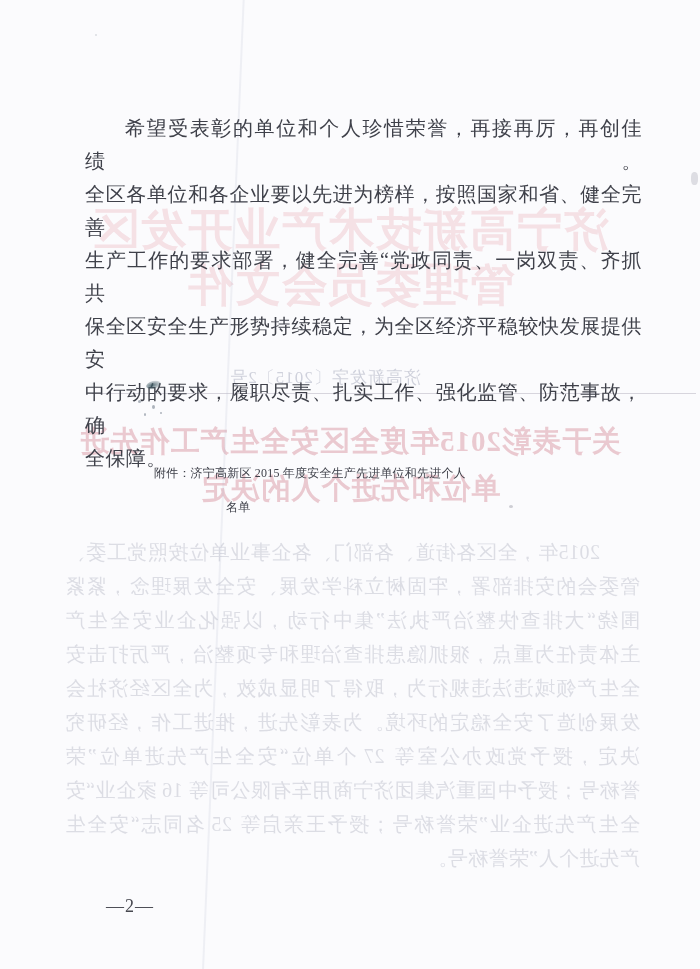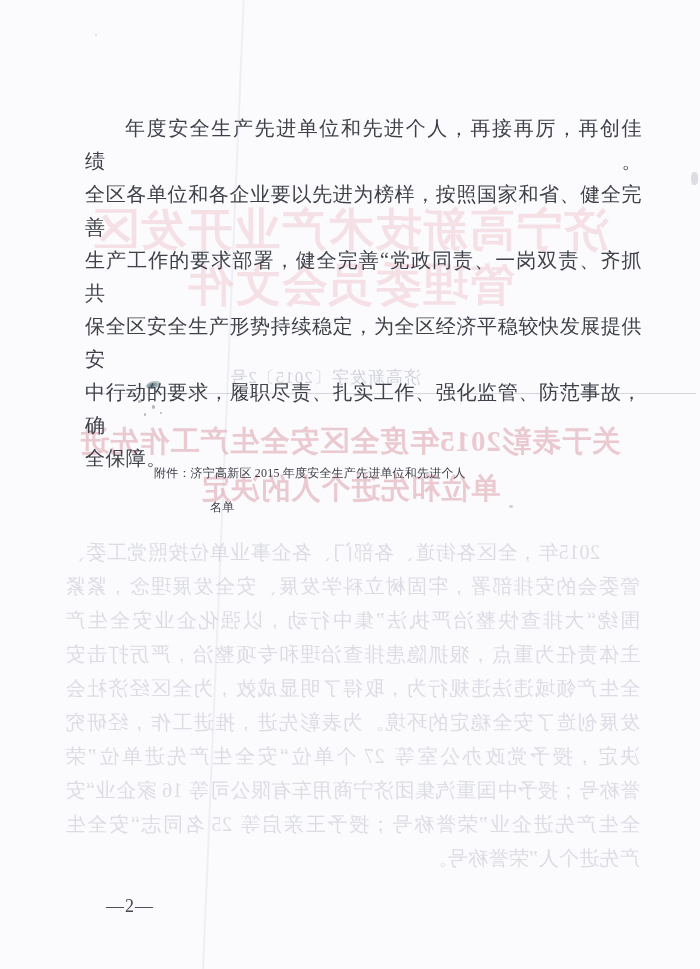--- a/index.html
+++ b/index.html
@@ -43,21 +43,21 @@
     position:absolute; top:112px; left:85px; width:557px;
     font-size:20px; line-height:33px; letter-spacing:0.4px;
   }
   .body-par .ln{text-align:justify; text-align-last:justify;}
   .body-par .ln.first{text-indent:2em;}
   .body-par .ln.last{text-align-last:left;}
   .attachment{
     position:absolute; top:456px; left:154px; width:520px;
     font-size:12px; line-height:34px; letter-spacing:0.2px;
   }
-  .attachment .cont{margin-left:56px;}
+  .attachment .cont{margin-left:72px;}
   .pagenum{
     position:absolute; top:896px; left:106px;
     font-size:18px; letter-spacing:1px; color:#474850;
   }
   
   .artifact{position:absolute; pointer-events:none;}
   .smudge{
     top:381px; left:146px; width:15px; height:8px; border-radius:50%;
     background:radial-gradient(ellipse at 40% 50%, rgba(60,88,98,0.85), rgba(90,110,120,0.25) 70%, transparent);
     transform:rotate(-14deg);
@@ -101,21 +101,21 @@
     <div class="bl">主体责任为重点，狠抓隐患排查治理和专项整治，严厉打击安</div>
     <div class="bl">全生产领域违法违规行为，取得了明显成效，为全区经济社会</div>
     <div class="bl">发展创造了安全稳定的环境。为表彰先进，推进工作，经研究</div>
     <div class="bl">决定，授予党政办公室等 27 个单位“安全生产先进单位”荣</div>
     <div class="bl">誉称号；授予中国重汽集团济宁商用车有限公司等 16 家企业“安</div>
     <div class="bl">全生产先进企业”荣誉称号；授予王亲启等 25 名同志“安全生</div>
     <div class="bl last">产先进个人”荣誉称号。</div>
   </div>
 
   <div class="body-par">
-    <div class="ln first">年度安全生产先进单位和先进个人，再接再厉，再创佳绩。</div>
+    <div class="ln first">希望受表彰的单位和个人珍惜荣誉，再接再厉，再创佳绩。</div>
     <div class="ln">全区各单位和各企业要以先进为榜样，按照国家和省、健全完善</div>
     <div class="ln">生产工作的要求部署，健全完善“党政同责、一岗双责、齐抓共</div>
     <div class="ln">保全区安全生产形势持续稳定，为全区经济平稳较快发展提供安</div>
     <div class="ln">中行动的要求，履职尽责、扎实工作、强化监管、防范事故，确</div>
     <div class="ln last">全保障。</div>
   </div>
 
   <div class="attachment">
     <div>附件：济宁高新区 2015 年度安全生产先进单位和先进个人</div>
     <div class="cont">名单</div>

